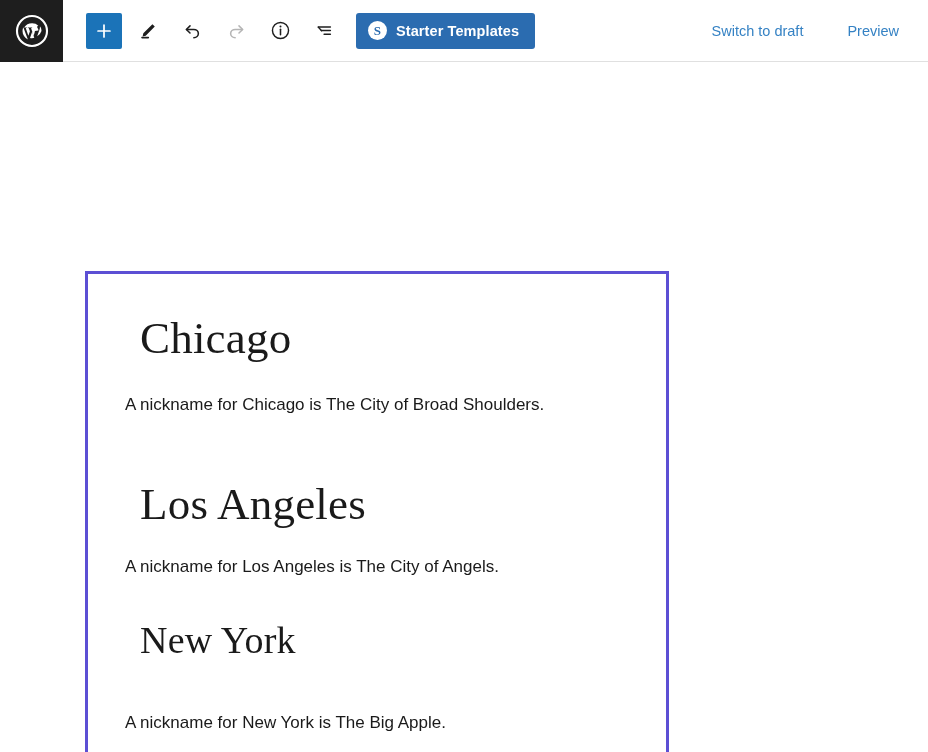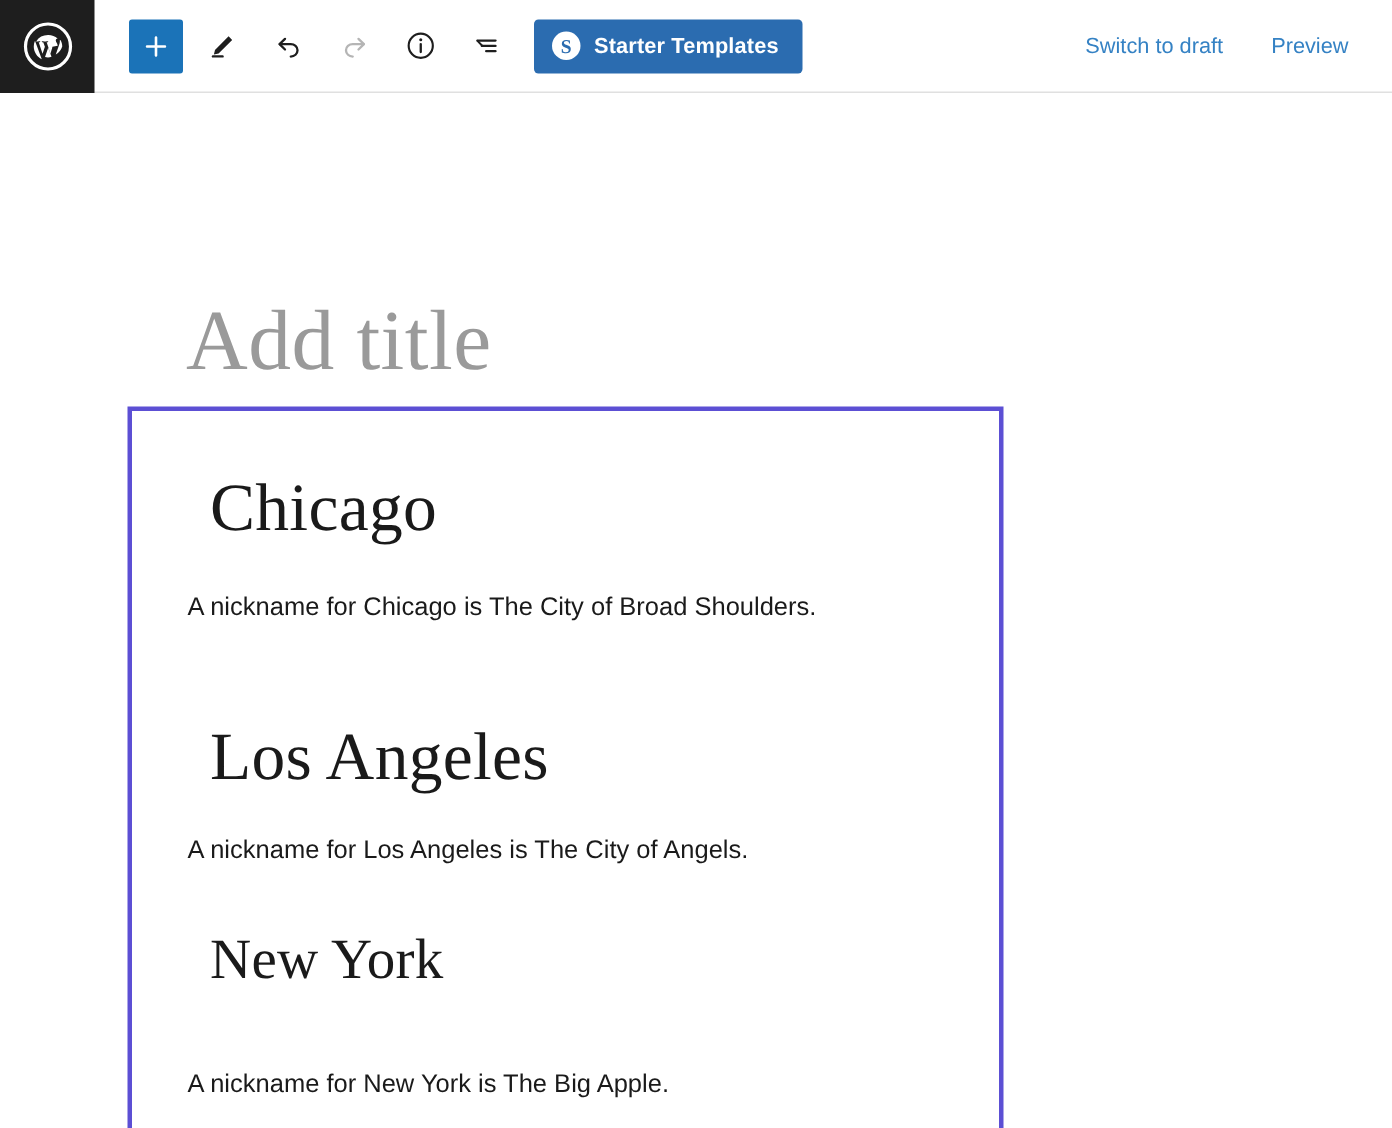--- a/index.html
+++ b/index.html
@@ -98,21 +98,21 @@
     font-weight: bold;
     font-family: "Liberation Serif", serif;
     line-height: 1;
   }
 
   .header-right {
     margin-left: auto;
     display: flex;
     align-items: center;
     padding-right: 27px;
-    gap: 28px;
+    gap: 40px;
   }
   .header-link {
     background: none;
     border: none;
     color: #3582c4;
     font-family: "Liberation Sans", sans-serif;
     font-size: 14.5px;
     cursor: pointer;
     padding: 6px 2px;
     white-space: nowrap;
@@ -262,21 +262,20 @@
 
   <div class="header-right">
     <button class="header-link">Switch to draft</button>
     <button class="header-link">Preview</button>
   </div>
 
 </div>
 
 <div class="editor-canvas">
 
-  <div class="post-title">Add title</div>
 
   <div class="selected-block">
     <div class="block-inner">
 
       <h2 class="city-heading pos-h1">Chicago</h2>
       <p class="city-para pos-p1">A nickname for Chicago is The City of Broad Shoulders.</p>
 
       <h2 class="city-heading pos-h2">Los Angeles</h2>
       <p class="city-para pos-p2">A nickname for Los Angeles is The City of Angels.</p>
 

